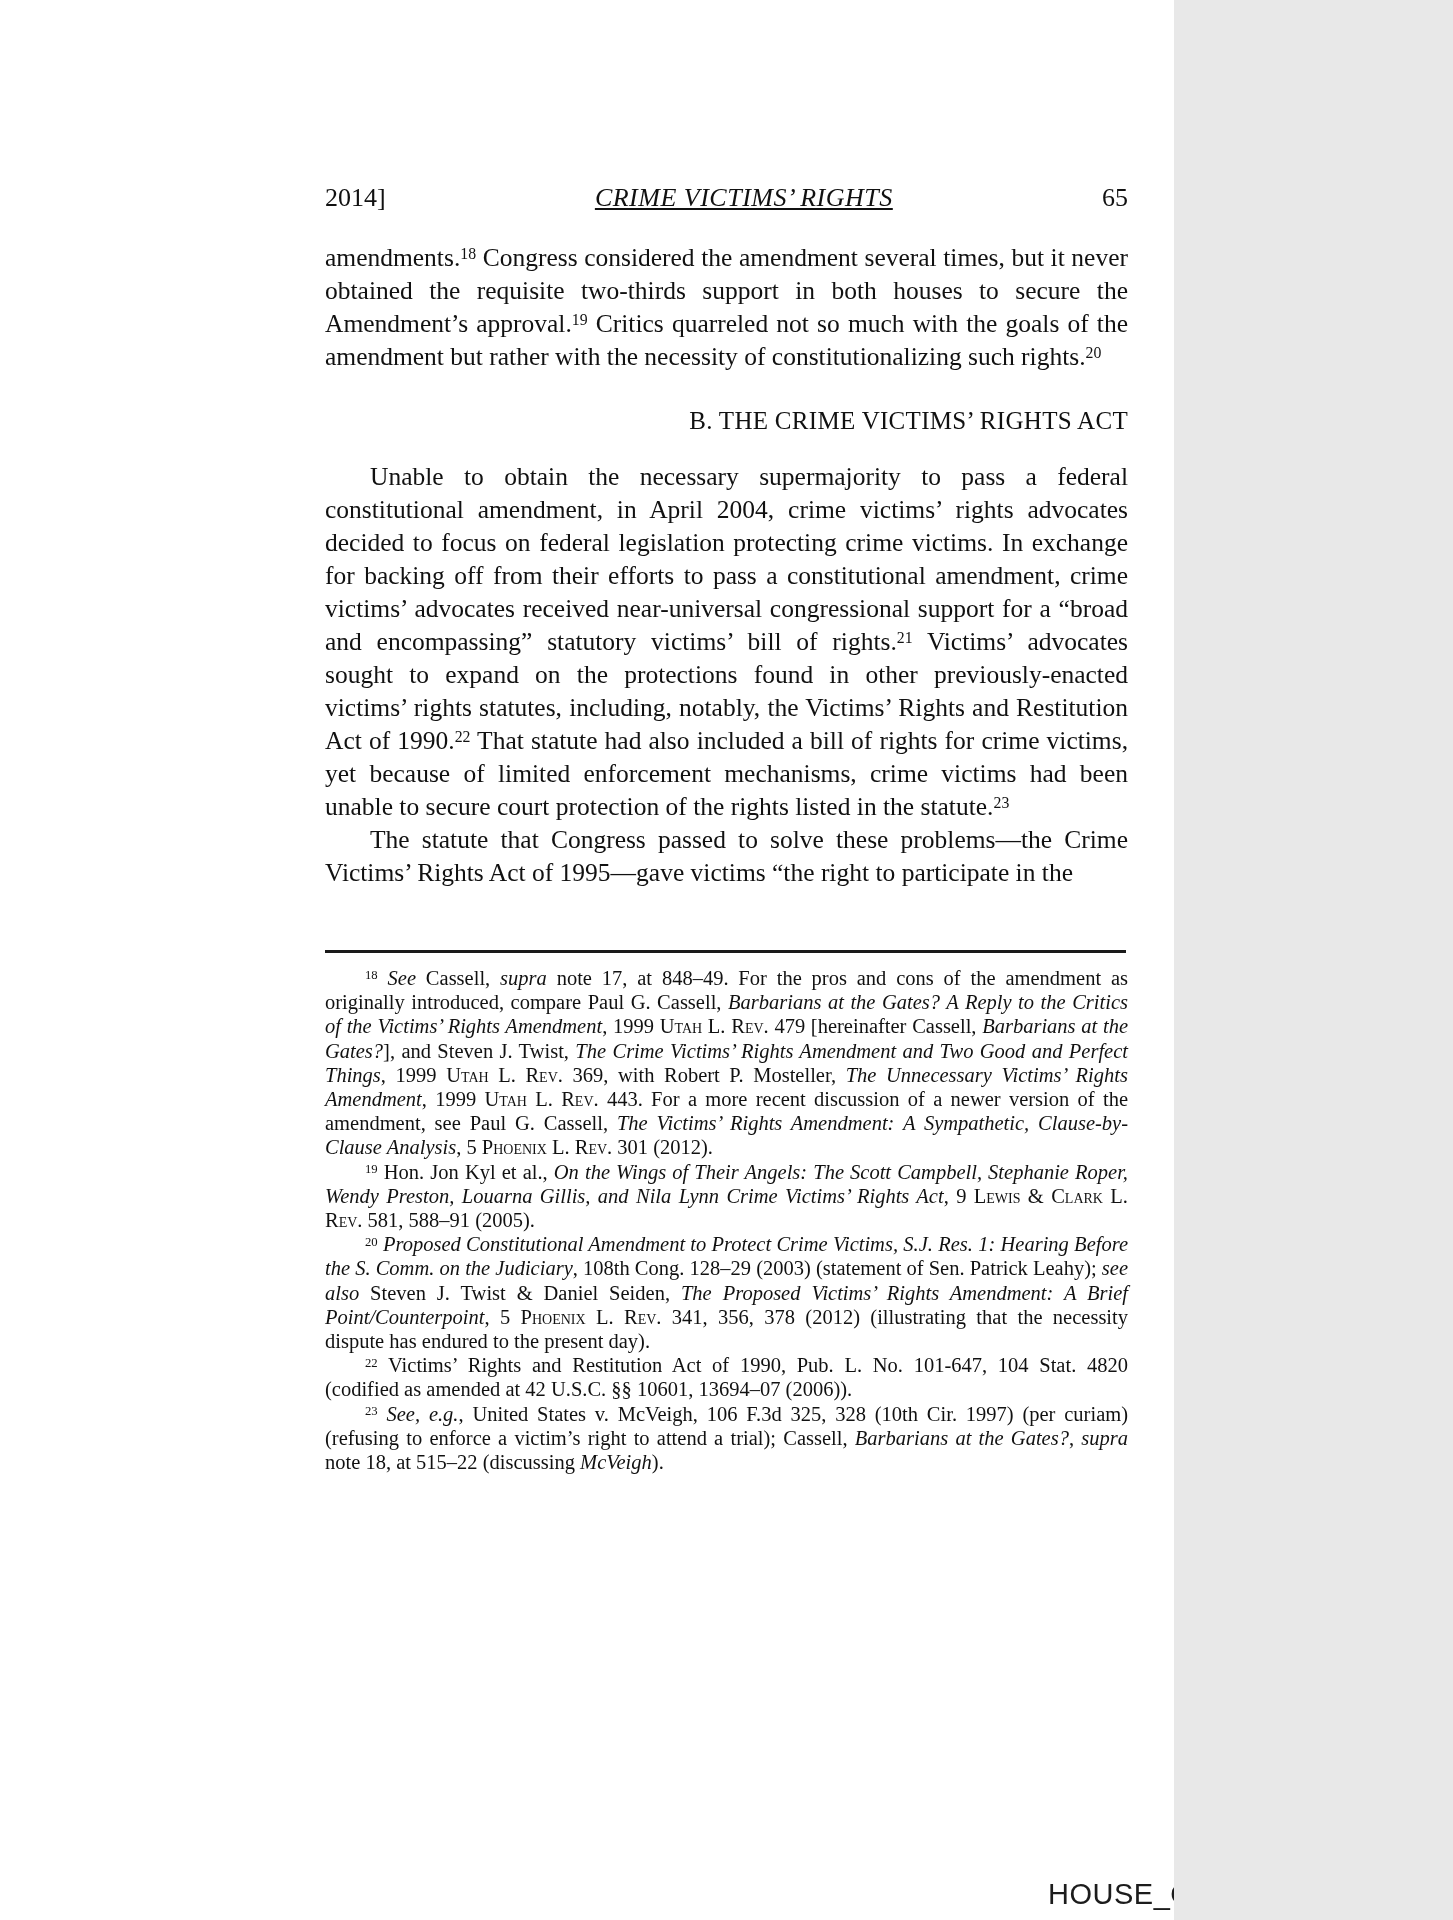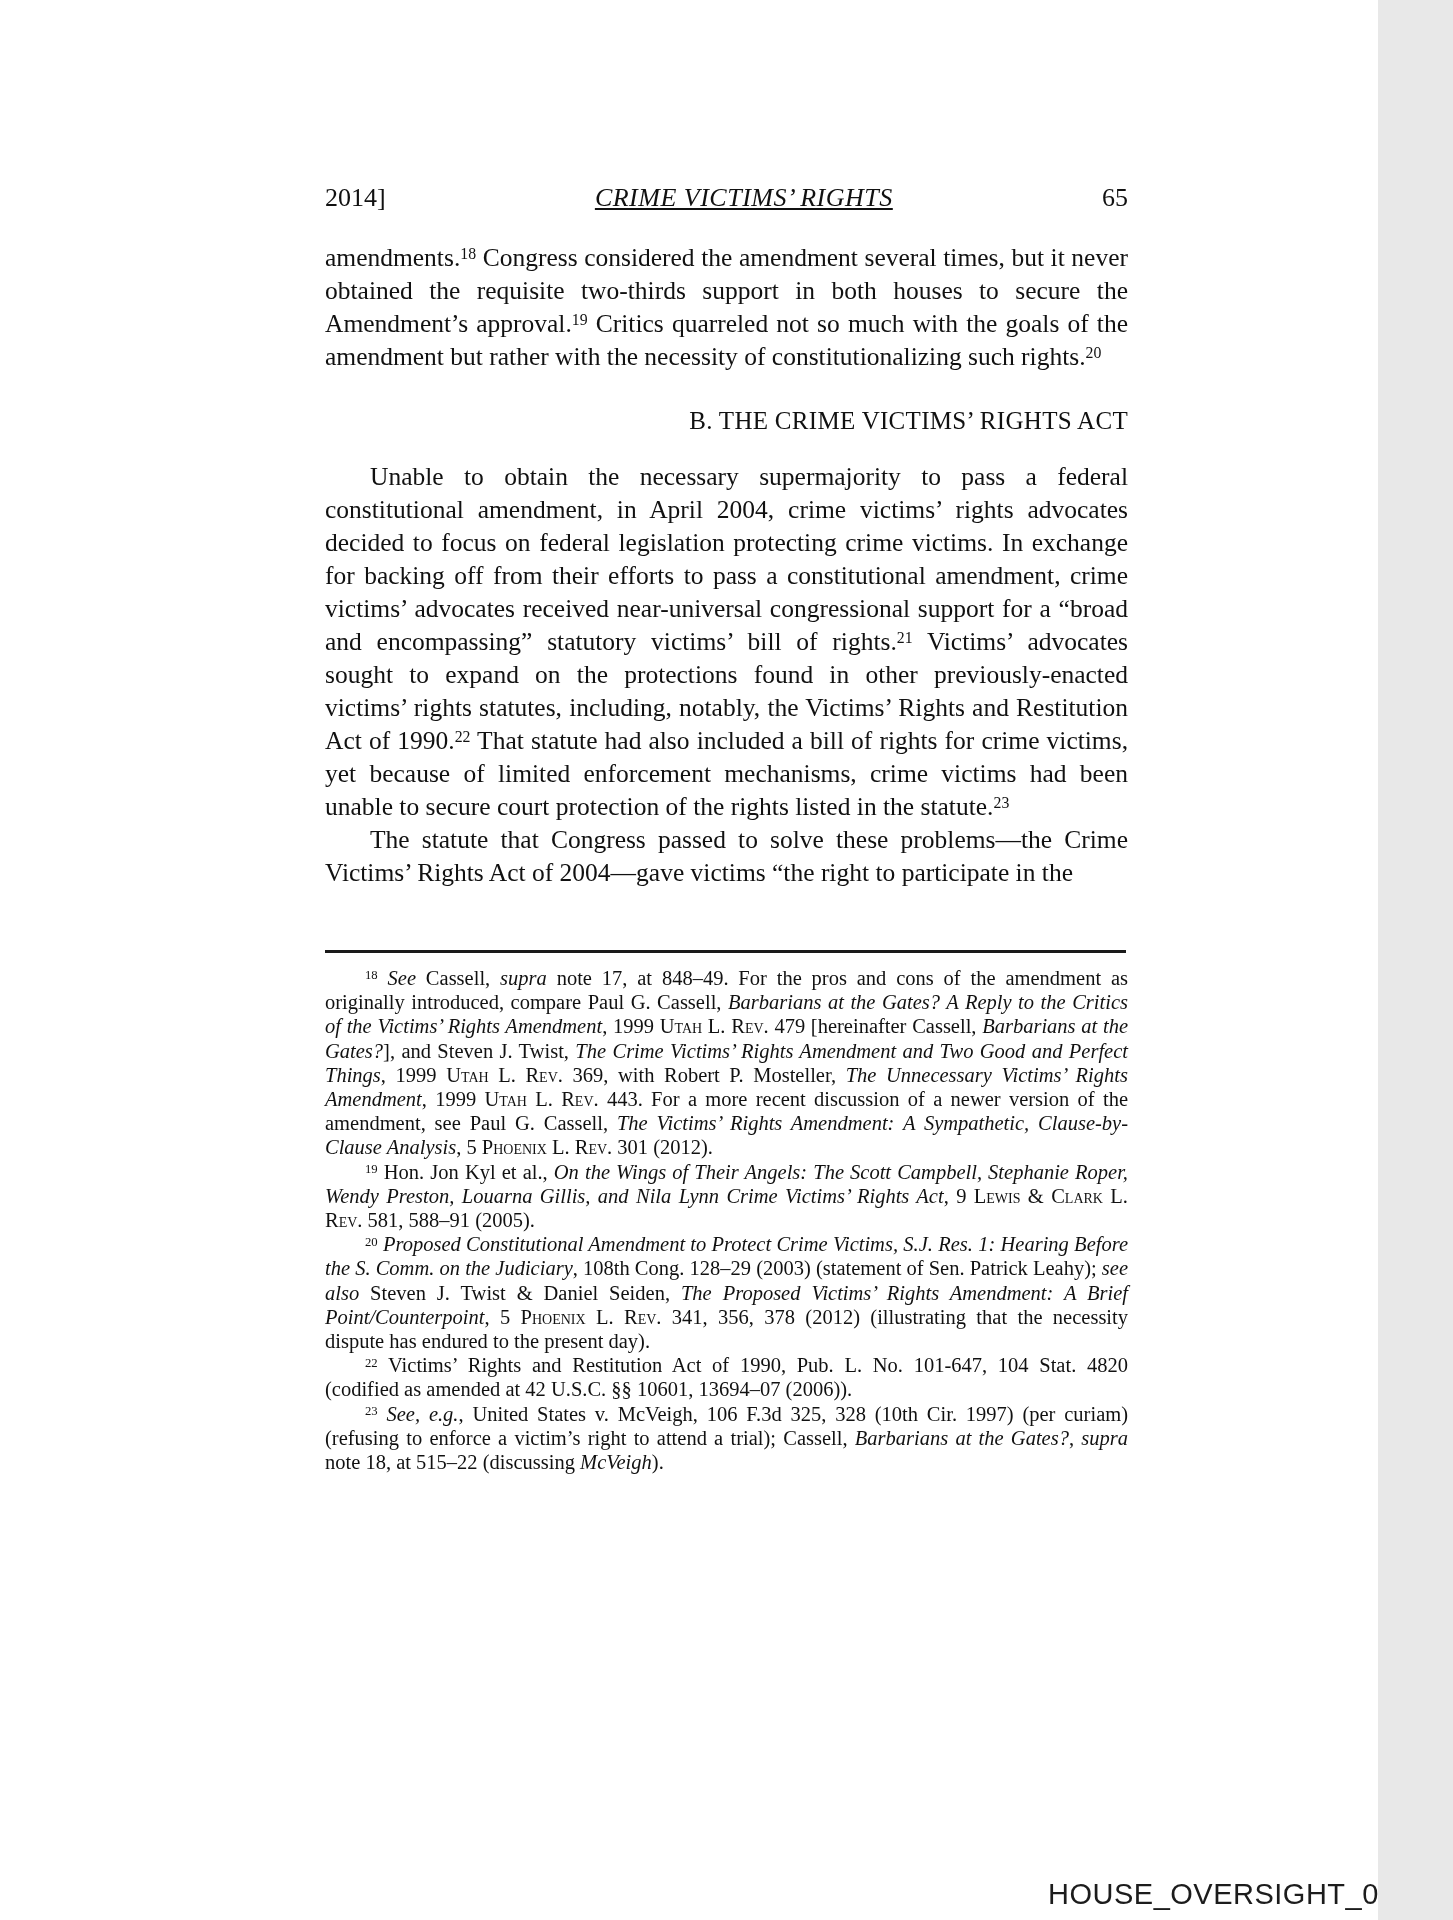--- a/index.html
+++ b/index.html
@@ -2,27 +2,26 @@
 <html><head>
 <meta charset="utf-8">
 <style>
   html, body {
     margin: 0;
     padding: 0;
     background: #e8e8e8;
   }
   .page {
     position: relative;
-    width: 1354px;
+    width: 1174px;
     height: 1920px;
     background: #ffffff;
     font-family: "Liberation Serif", "DejaVu Serif", serif;
     color: #111111;
     overflow: hidden;
-    padding-left: 24px;
   }
   
   .running-head {
     position: absolute;
     top: 183px;
     left: 325px;
     width: 803px;
     display: flex;
     justify-content: space-between;
     align-items: baseline;
@@ -111,21 +110,21 @@
   <div class="running-head">
     <span class="rh-year">2014]</span>
     <span class="rh-title">CRIME VICTIMS’ RIGHTS</span>
     <span class="rh-page">65</span>
   </div>
 
   <div class="body-block">
     <p><span>amendments.</span><span class="sup">18</span><span>  Congress considered the amendment several times, but it never obtained the requisite two-thirds support in both houses to secure the Amendment’s approval.</span><span class="sup">19</span><span>  Critics quarreled not so much with the goals of the amendment but rather with the necessity of constitutionalizing such rights.</span><span class="sup">20</span></p>
     <h2 class="section-heading">B. THE CRIME VICTIMS’ RIGHTS ACT</h2>
     <p class="para-indent"><span>Unable to obtain the necessary supermajority to pass a federal constitutional amendment, in April 2004, crime victims’ rights advocates decided to focus on federal legislation protecting crime victims.  In exchange for backing off from their efforts to pass a constitutional amendment, crime victims’ advocates received near-universal congressional support for a “broad and encompassing” statutory victims’ bill of rights.</span><span class="sup">21</span><span>  Victims’ advocates sought to expand on the protections found in other previously-enacted victims’ rights statutes, including, notably, the Victims’ Rights and Restitution Act of 1990.</span><span class="sup">22</span><span>  That statute had also included a bill of rights for crime victims, yet because of limited enforcement mechanisms, crime victims had been unable to secure court protection of the rights listed in the statute.</span><span class="sup">23</span></p>
-    <p class="para-indent"><span>The statute that Congress passed to solve these problems—the Crime Victims’ Rights Act of 2004—gave victims “the right to participate in the</span></p>
+    <p class="para-indent"><span>The statute that Congress passed to solve these problems—the Crime Victims’ Rights Act of 1995—gave victims “the right to participate in the</span></p>
   </div>
 
   <div class="footnote-rule"></div>
 
   <div class="footnotes">
     <p><span class="sup">18</span><span> </span><span class="it">See</span><span> Cassell, </span><span class="it">supra</span><span> note 17, at 848–49.  For the pros and cons of the amendment as originally introduced, compare Paul G. Cassell, </span><span class="it">Barbarians at the Gates? A Reply to the Critics of the Victims’ Rights Amendment</span><span>, 1999 </span><span class="sc">Utah L. Rev.</span><span> 479 [hereinafter Cassell, </span><span class="it">Barbarians at the Gates?</span><span>], and Steven J. Twist, </span><span class="it">The Crime Victims’ Rights Amendment and Two Good and Perfect Things</span><span>, 1999 </span><span class="sc">Utah L. Rev.</span><span> 369, with Robert P. Mosteller, </span><span class="it">The Unnecessary Victims’ Rights Amendment</span><span>, 1999 </span><span class="sc">Utah L. Rev.</span><span> 443.  For a more recent discussion of a newer version of the amendment, see Paul G. Cassell, </span><span class="it">The Victims’ Rights Amendment: A Sympathetic, Clause-by-Clause Analysis</span><span>, 5 </span><span class="sc">Phoenix L. Rev.</span><span> 301 (2012).</span></p>
     <p><span class="sup">19</span><span> Hon. Jon Kyl et al., </span><span class="it">On the Wings of Their Angels: The Scott Campbell, Stephanie Roper, Wendy Preston, Louarna Gillis, and Nila Lynn Crime Victims’ Rights Act</span><span>, 9 </span><span class="sc">Lewis &amp; Clark L. Rev.</span><span> 581, 588–91 (2005).</span></p>
     <p><span class="sup">20</span><span> </span><span class="it">Proposed Constitutional Amendment to Protect Crime Victims, S.J. Res. 1: Hearing Before the S. Comm. on the Judiciary</span><span>, 108th Cong. 128–29 (2003) (statement of Sen. Patrick Leahy); </span><span class="it">see also</span><span> Steven J. Twist &amp; Daniel Seiden, </span><span class="it">The Proposed Victims’ Rights Amendment: A Brief Point/Counterpoint</span><span>, 5 </span><span class="sc">Phoenix L. Rev.</span><span> 341, 356, 378 (2012) (illustrating that the necessity dispute has endured to the present day).</span></p>
     <p><span class="sup">22</span><span> Victims’ Rights and Restitution Act of 1990, Pub. L. No. 101-647, 104 Stat. 4820 (codified as amended at 42 U.S.C. §§ 10601, 13694–07 (2006)).</span></p>
     <p><span class="sup">23</span><span> </span><span class="it">See, e.g.</span><span>, United States v. McVeigh, 106 F.3d 325, 328 (10th Cir. 1997) (per curiam) (refusing to enforce a victim’s right to attend a trial); Cassell, </span><span class="it">Barbarians at the Gates?</span><span>, </span><span class="it">supra</span><span> note 18, at 515–22 (discussing </span><span class="it">McVeigh</span><span>).</span></p>

